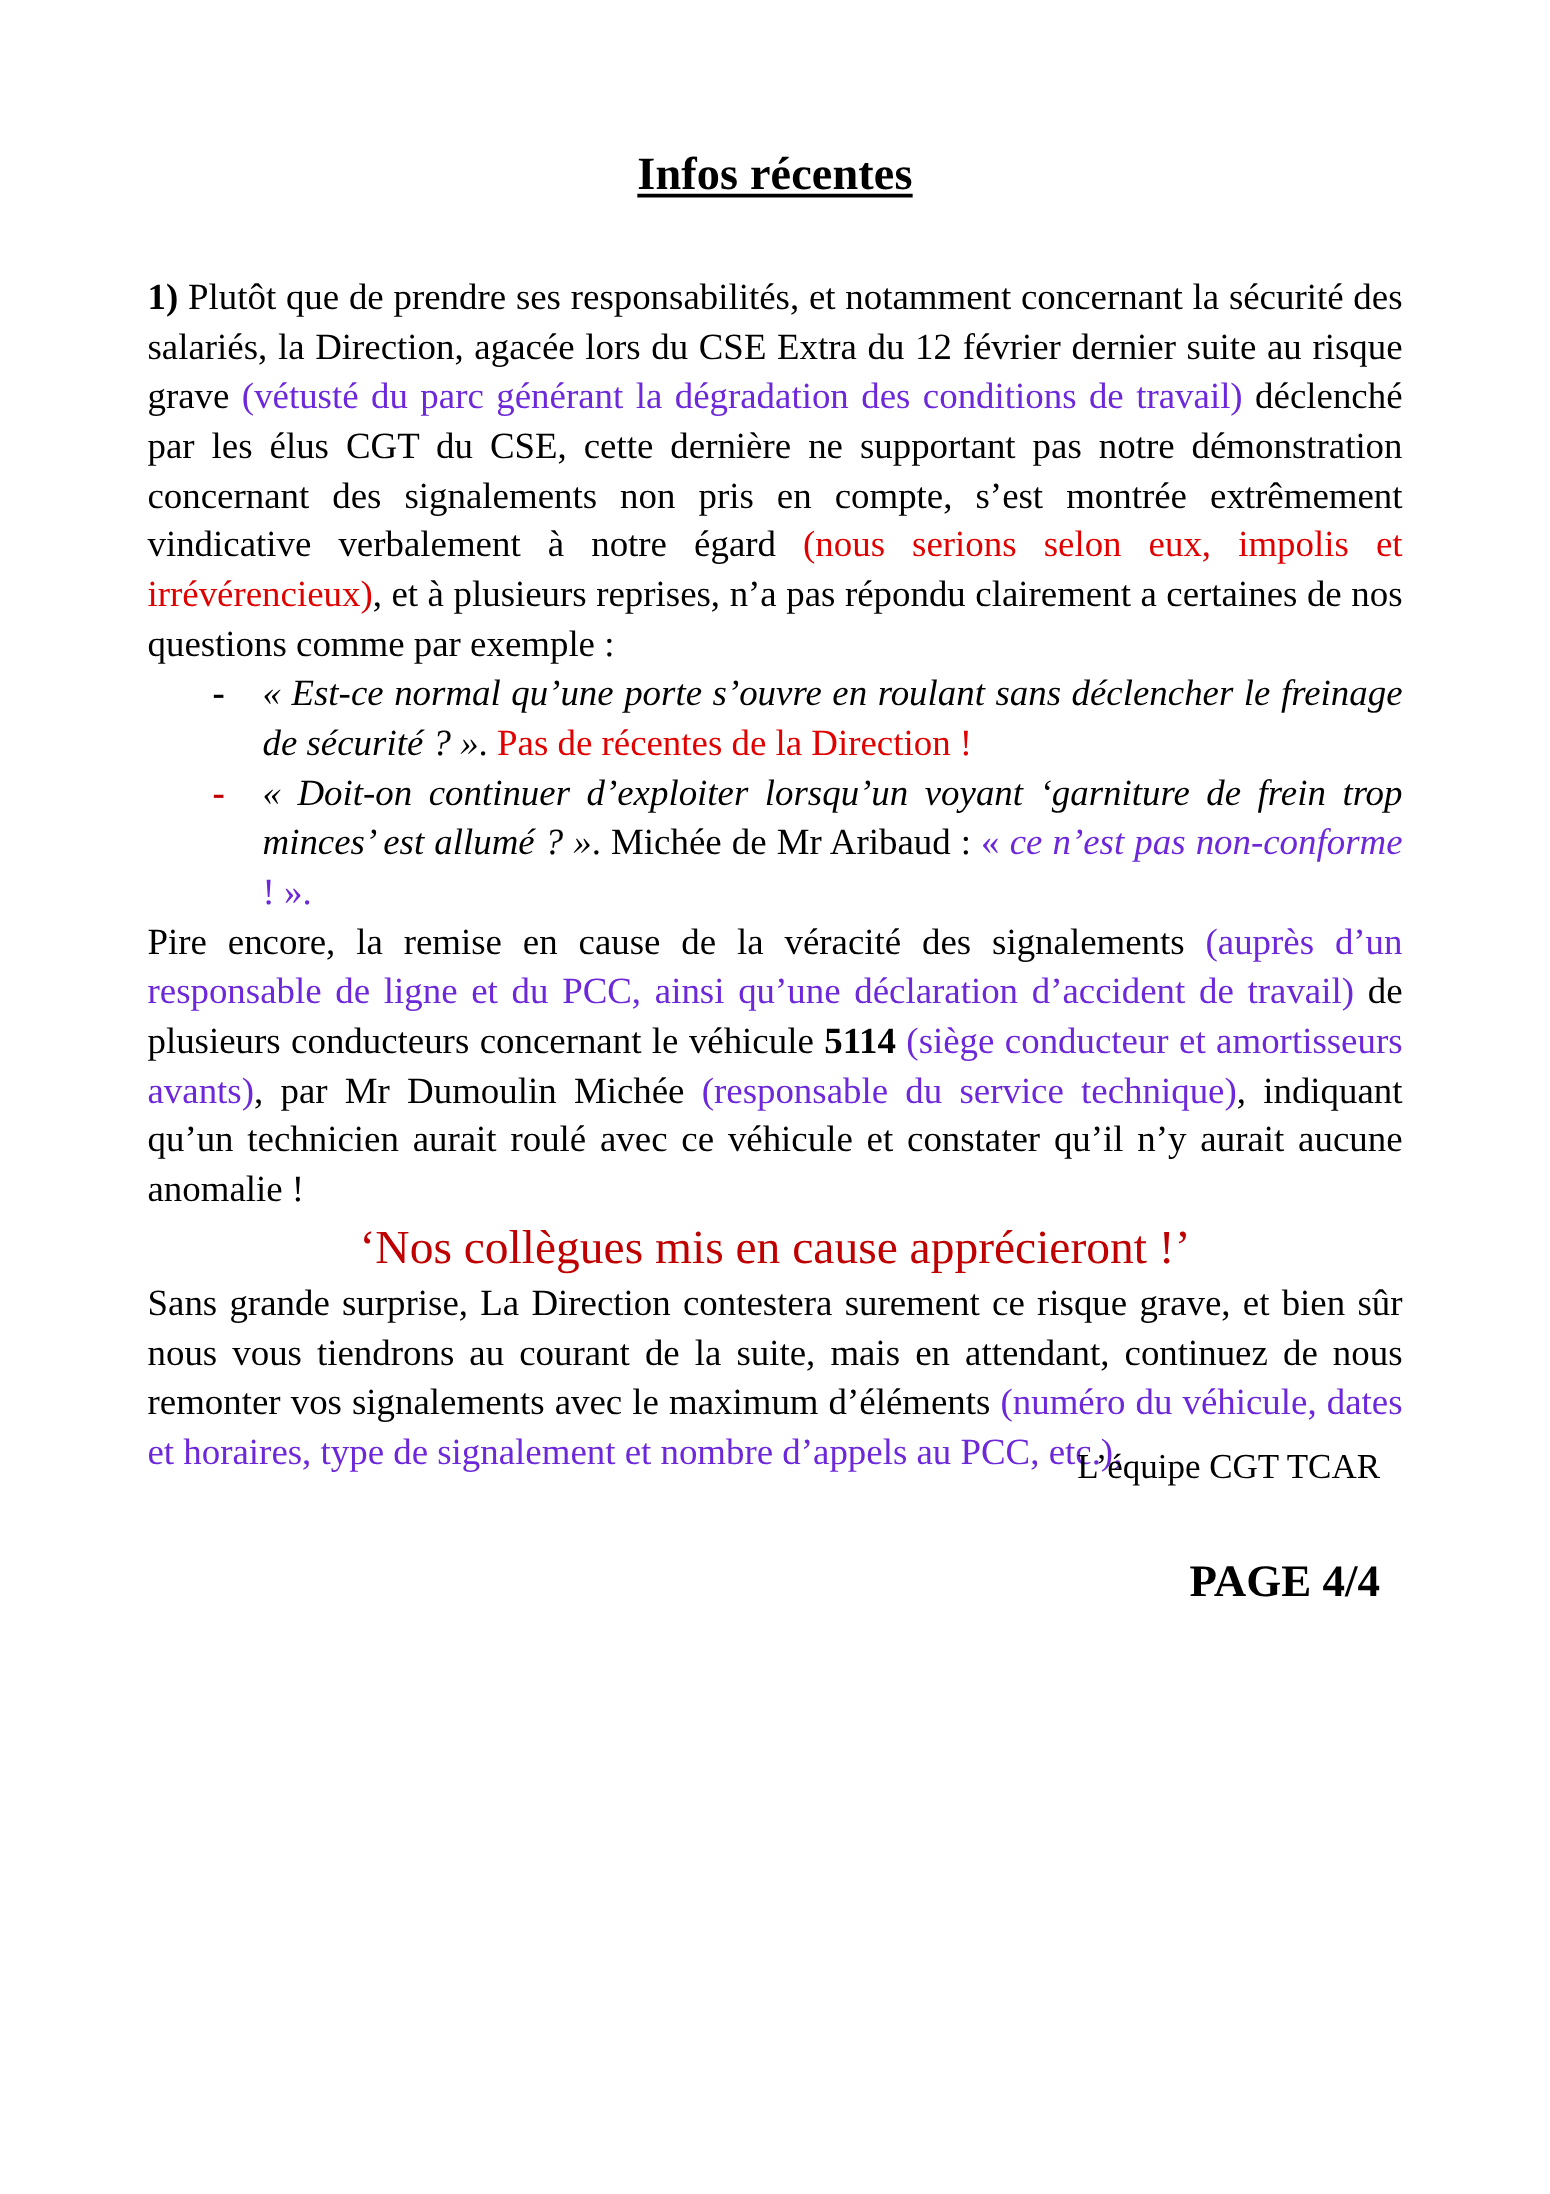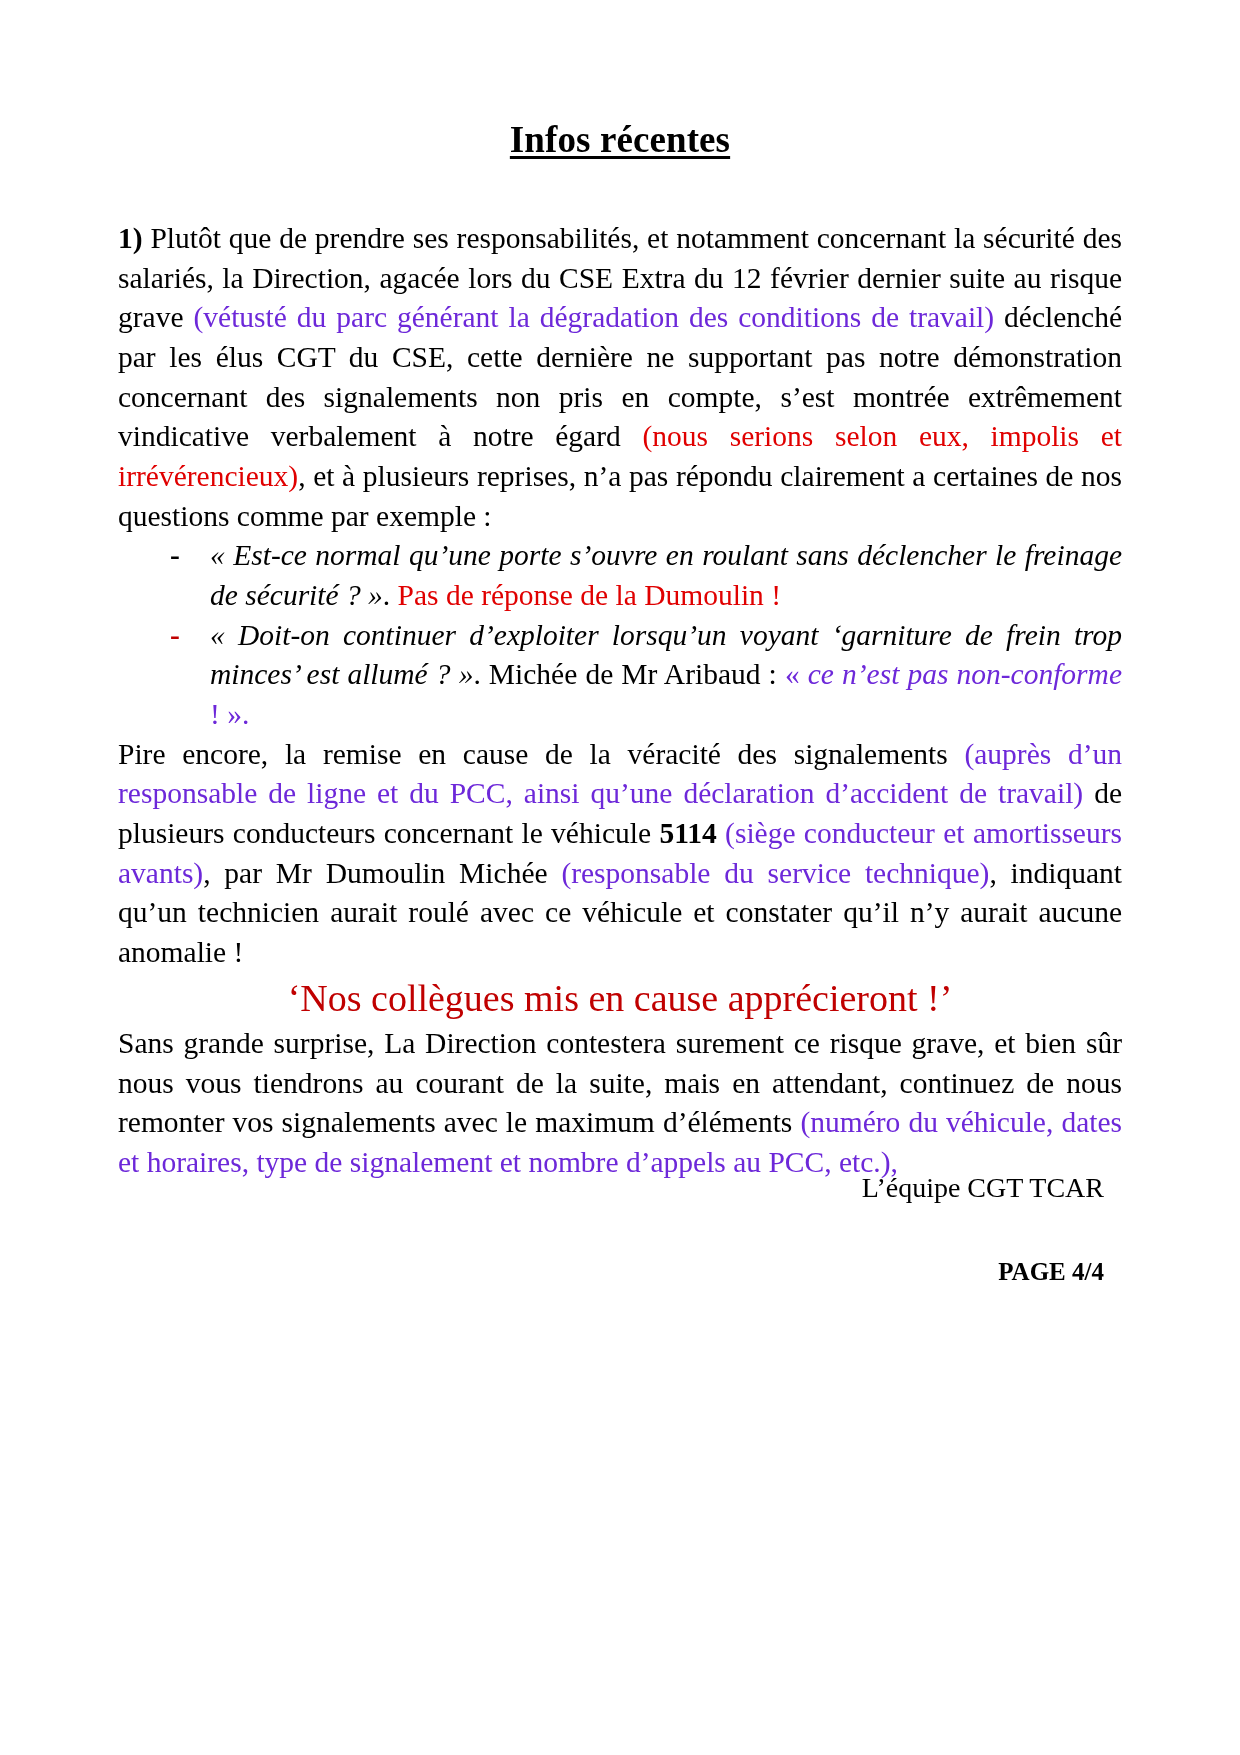--- a/index.html
+++ b/index.html
@@ -77,21 +77,21 @@
 
   .signature {
     text-align: right;
     font-size: 28px;
     margin: 0;
     padding-right: 18px;
   }
 
   .page-number {
     text-align: right;
-    font-size: 25px;
+    font-size: 36px;
     font-weight: bold;
     margin: 0;
     padding-right: 18px;
   }
 
   .footer-block {
     position: absolute;
     left: 126px;
     right: 118px;
     bottom: 112px;
@@ -102,21 +102,21 @@
 <body>
 
 <div class="page">
 
   <h1 class="doc-title">Infos récentes</h1>
 
   <p class="para"><span class="bold">1)</span><span> Plutôt que de prendre ses responsabilités, et notamment concernant la sécurité des salariés, la Direction, agacée lors du CSE Extra du 12 février dernier suite au risque grave </span><span class="red">(vétusté du parc générant la dégradation des conditions de travail)</span><span> déclenché par les élus CGT du CSE, cette dernière ne supportant pas notre démonstration concernant des signalements non pris en compte, s’est montrée extrêmement vindicative verbalement à notre égard </span><span class="red-bright">(nous serions selon eux, impolis et irrévérencieux)</span><span>, et à plusieurs reprises, n’a pas répondu clairement a certaines de nos questions comme par exemple :</span></p>
 
   <ul class="quote-list">
     <li>
-      <span class="dash">-</span><span class="ital">« Est-ce normal qu’une porte s’ouvre en roulant sans déclencher le freinage de sécurité ? »</span><span>. </span><span class="red-bright">Pas de réponse de la Dumoulin !</span>
+      <span class="dash">-</span><span class="ital">« Est-ce normal qu’une porte s’ouvre en roulant sans déclencher le freinage de sécurité ? »</span><span>. </span><span class="red-bright">Pas de récentes de la Direction !</span>
     </li>
     <li>
       <span class="dash red-dash">-</span><span class="ital">« Doit-on continuer d’exploiter lorsqu’un voyant ‘garniture de frein trop minces’ est allumé ? »</span><span>. Michée de Mr Aribaud : </span><span class="red">« </span><span class="red ital">ce n’est pas non-conforme</span><span class="red"> ! ».</span>
     </li>
   </ul>
 
   <p class="para"><span>Pire encore, la remise en cause de la véracité des signalements </span><span class="red">(auprès d’un responsable de ligne et du PCC, ainsi qu’une déclaration d’accident de travail)</span><span> de plusieurs conducteurs concernant le véhicule </span><span class="bold">5114</span><span> </span><span class="red">(siège conducteur et amortisseurs avants)</span><span>, par Mr Dumoulin Michée </span><span class="red">(responsable du service technique)</span><span>, indiquant qu’un technicien aurait roulé avec ce véhicule et constater qu’il n’y aurait aucune anomalie !</span></p>
 
   <p class="centered-quote">‘Nos collègues mis en cause apprécieront !’</p>
 

